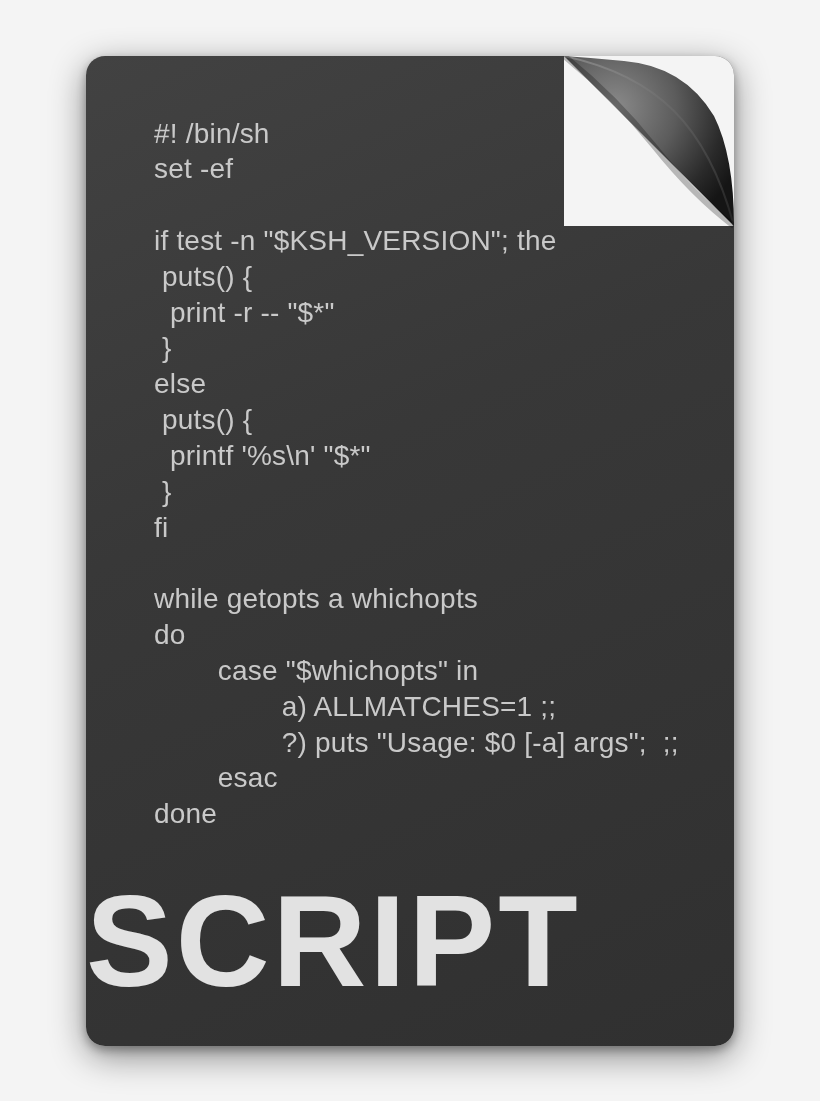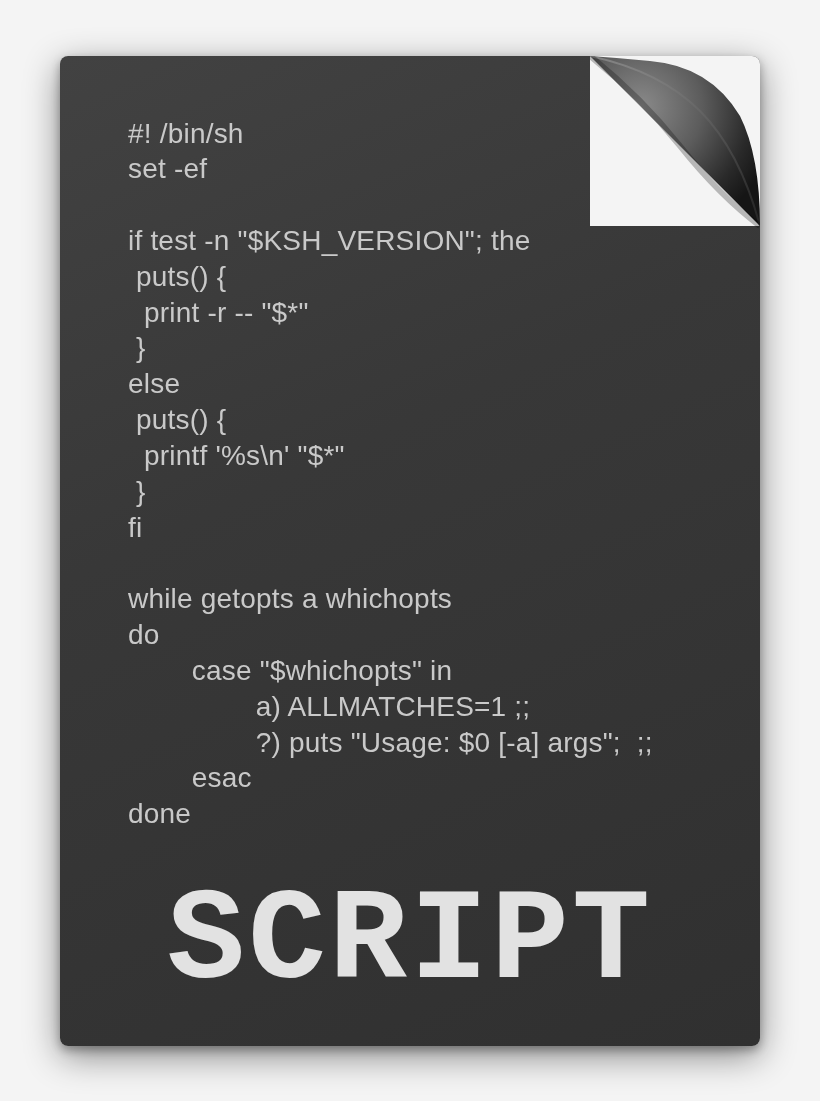--- a/index.html
+++ b/index.html
@@ -6,24 +6,24 @@
     body {
       width: 820px;
       height: 1101px;
       background: #f4f4f4;
       display: flex;
       align-items: center;
       justify-content: center;
       font-family: Arial, Helvetica, sans-serif;
     }
     .document {
-      width: 700px;
+      width: 648px;
       height: 990px;
       background: linear-gradient(155deg, #424242 0%, #383838 40%, #303030 100%);
-      border-radius: 8px;
+      border-radius: 19px;
       position: relative;
       box-shadow: 0 10px 35px rgba(0,0,0,0.45), 0 4px 10px rgba(0,0,0,0.3);
       overflow: hidden;
     }
     .corner-fold {
       position: absolute;
       top: 0;
       right: 0;
       width: 170px;
       height: 170px;
@@ -50,26 +50,25 @@
       line-height: 1.28;
       white-space: pre;
       font-family: Arial, Helvetica, sans-serif;
       letter-spacing: 0.2px;
     }
     .label {
       position: absolute;
       bottom: 30px;
       left: 0;
       right: 0;
-      text-align: center;
       color: #e2e2e2;
       font-size: 130px;
       font-weight: 800;
       letter-spacing: 3px;
-      font-family: Liberation Mono, monospace;
+      font-family: Liberation Sans, sans-serif;
     }
   </style>
 </head>
 <body>
 
 <div class="document">
 
   <div class="corner-fold"></div>
 
   <div class="curl">

